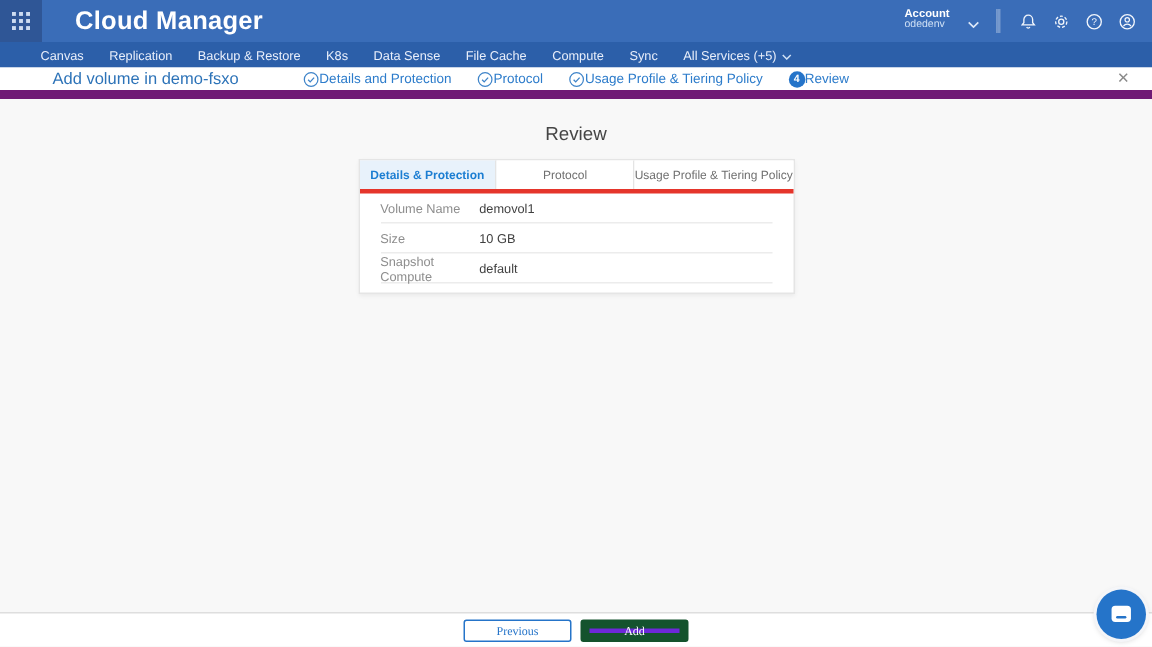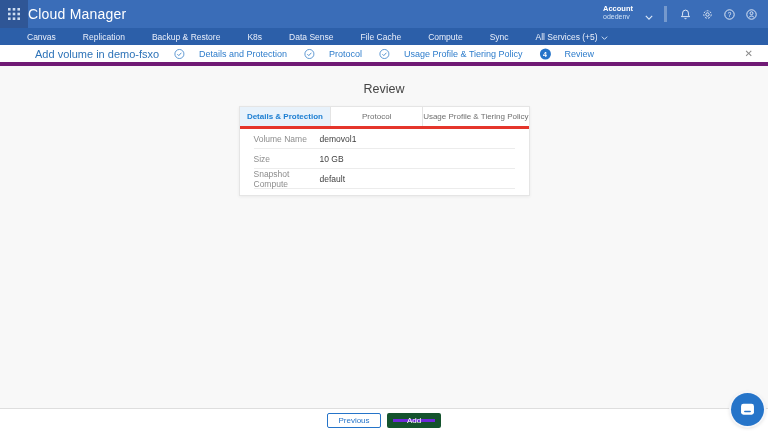--- a/index.html
+++ b/index.html
@@ -13,58 +13,58 @@
 
   
   .top-header {
     height:28px; background:#3a6db8; display:flex; align-items:center;
     color:#fff;
   }
   .grid-btn {
     width:28px; height:28px; background:#2f5696; display:flex;
     align-items:center; justify-content:center; cursor:pointer; flex:none;
   }
-  .app-title { font-size:14px; font-weight:400; margin-left:0; letter-spacing:.2px; }
+  .app-title { font-size:17px; font-weight:700; margin-left:22px; letter-spacing:.2px; }
   .hdr-right { margin-left:auto; display:flex; align-items:center; height:100%; }
   .selector {
     display:flex; align-items:flex-start; padding:0 11px; cursor:pointer;
   }
   .selector .txt { display:flex; flex-direction:column; line-height:1.25; }
   .selector .lbl { font-size:7.5px; font-weight:700; color:#ffffff; }
   .selector .val { font-size:7px; color:#cfe0f5; }
   .selector .chev { margin-left:12px; margin-top:2px; color:#dce8f8; }
   .hdr-sep { width:1px; height:16px; background:rgba(255,255,255,.3); }
   .hdr-icons { display:flex; align-items:center; gap:9px; padding:0 10px 0 12px; }
   .hdr-icon { width:13px; height:13px; color:#f2f6fc; cursor:pointer; display:flex; }
   .hdr-icon svg { width:100%; height:100%; }
 
   
   .nav-bar {
     height:17px; background:#2c5fa9; display:flex; align-items:center;
-    padding-left:27px; gap:27px;
+    padding-left:27px; gap:17px;
   }
   .nav-item {
     font-size:8.5px; color:#e9effb; cursor:pointer; white-space:nowrap;
     display:flex; align-items:center; gap:3px;
   }
   .nav-item .chev { color:#cfe0f5; }
 
   
   .wizard-bar {
-    position:relative; height:21px; background:#fff; border-bottom:4px solid #701a75;
+    position:relative; height:21px; background:#fff; border-bottom:6px solid #701a75;
   }
   .wizard-title {
     position:absolute; left:35px; top:50%; transform:translateY(-50%);
     font-size:11px; color:#2d73b8;
   }
   .steps {
     position:absolute; left:50%; top:50%; transform:translate(-50%,-50%);
     display:flex; align-items:center; gap:17px;
   }
-  .step { display:flex; align-items:center; gap:14px; cursor:pointer; }
+  .step { display:flex; align-items:center; gap:0; cursor:pointer; }
   .step .ckc { width:11px; height:11px; color:#3f84c9; display:flex; }
   .step .ckc svg { width:100%; height:100%; }
   .step .num {
     width:11px; height:11px; border-radius:50%; background:#2574c9; color:#fff;
     font-size:7px; display:flex; align-items:center; justify-content:center; font-weight:700;
   }
   .step .slabel { font-size:9px; color:#2d7ccb; white-space:nowrap; }
   .wizard-close {
     position:absolute; right:15px; top:50%; transform:translateY(-50%);
     font-size:10px; color:#8a8a8a; cursor:pointer; line-height:1;
@@ -94,23 +94,23 @@
   }
   .kv-label { width:66px; font-size:8.5px; color:#8d8d8d; flex:none; }
   .kv-value { font-size:8.5px; color:#3f3f3f; }
 
   
   .footer-bar {
     position:absolute; left:0; right:0; bottom:0; height:23px; background:#fff;
     border-top:1px solid #dedede; display:flex; align-items:center; justify-content:center; gap:6px;
   }
   .btn {
-    width:54px; height:15px; font-size:8px; border-radius:2px; cursor:pointer;
+    width:72px; height:15px; font-size:8px; border-radius:2px; cursor:pointer;
     display:flex; align-items:center; justify-content:center;
-    font-family:Liberation Sans, sans-serif;
+    font-family:Liberation Serif, serif;
   }
   .btn-prev { background:#fff; border:1px solid #2574c9; color:#2574c9; }
   .btn-add { background:#6d28d9; border:6px solid #14532d; color:#fff; }
 
   
   .chat-launcher {
     position:absolute; right:4px; bottom:5px; width:33px; height:33px; border-radius:50%;
     background:#2574c9; display:flex; align-items:center; justify-content:center;
     box-shadow:0 0 0 2px rgba(244,246,249,.95), 0 1px 4px rgba(0,0,0,.25); cursor:pointer;
   }

